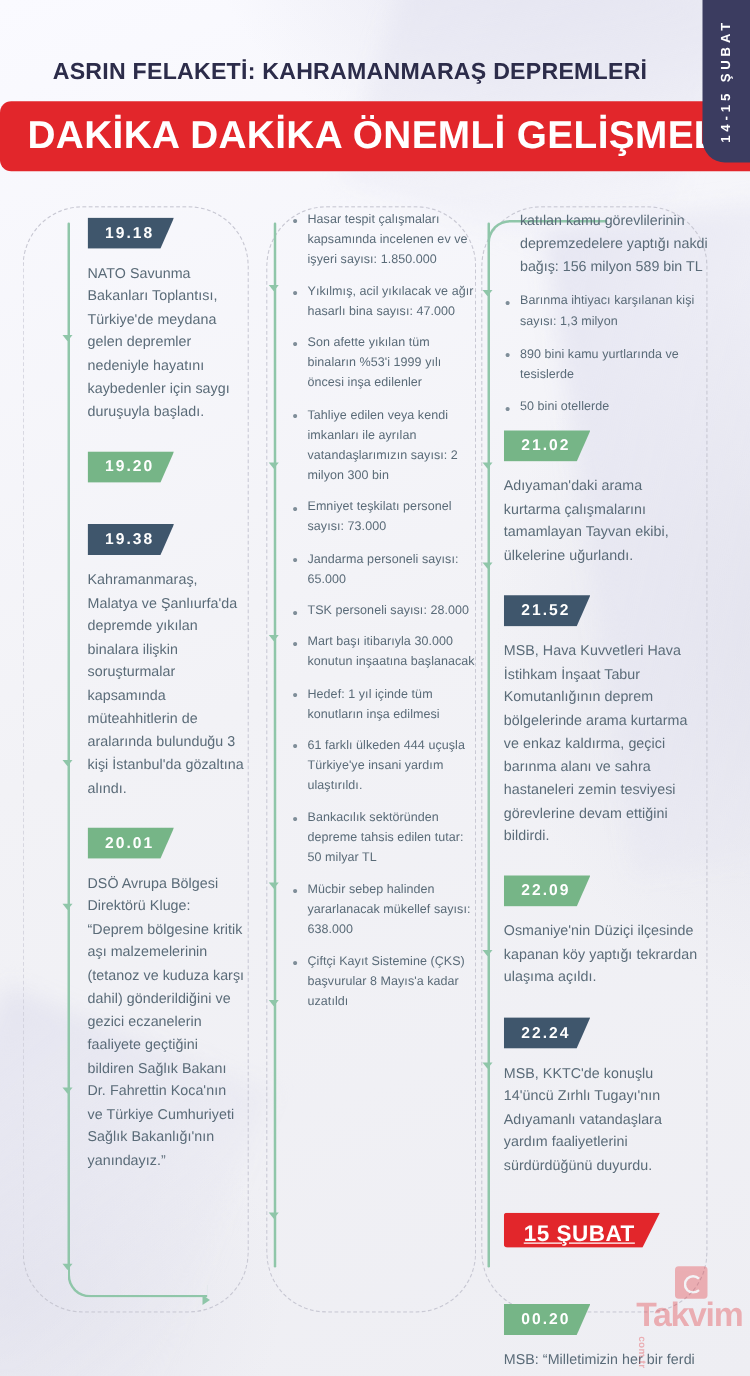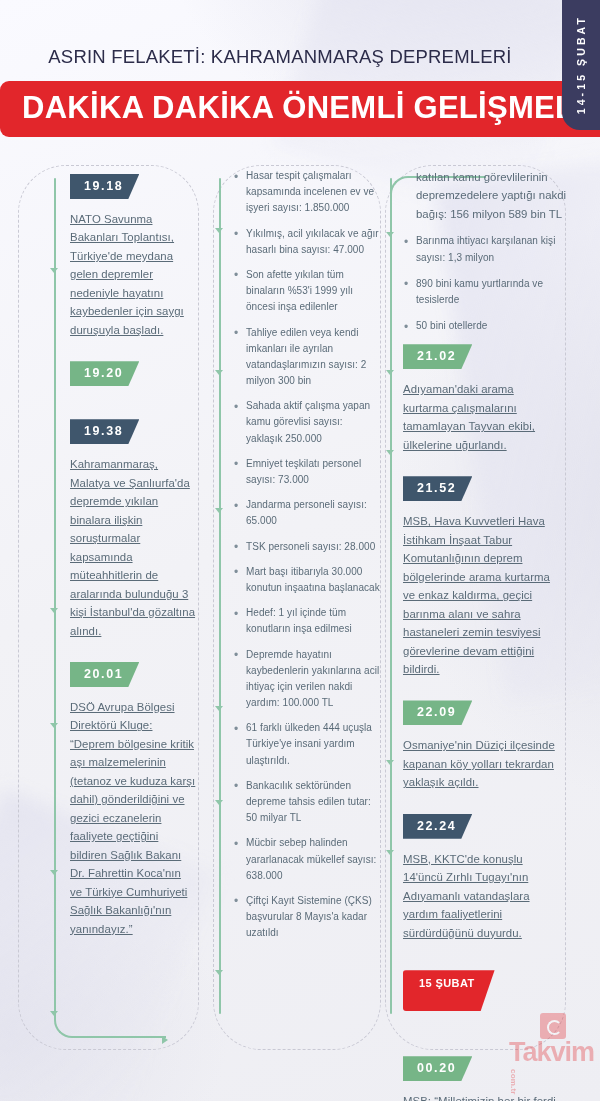--- a/index.html
+++ b/index.html
@@ -54,21 +54,21 @@
     writing-mode:vertical-rl;
     transform:rotate(180deg);
     white-space:nowrap;
   }
 
   
   .header { position:absolute; left:0; top:46px; width:560px; text-align:center; z-index:8; }
   .kicker {
     color:#2c2c4a;
     font-size:18.5px;
-    font-weight:400;
+    font-weight:700;
     letter-spacing:.2px;
     white-space:nowrap;
   }
   .banner {
     display:inline-block;
     margin-top:13px;
     background:#e2262b;
     color:#ffffff;
     font-size:31px;
     font-weight:700;
@@ -159,34 +159,34 @@
     font-weight:700;
     letter-spacing:1.6px;
     padding:5px 16px 6px 14px;
     margin-bottom:11px;
     clip-path:polygon(0 0, 100% 0, calc(100% - 11px) 100%, 0 100%);
   }
   .badge.navy { background:#3f566c; }
   .badge.green{ background:#76b587; }
   .badge.red  {
     background:#e2262b;
-    font-size:11px; letter-spacing:.4px;
-    padding:7px 20px 22px 16px;
+    font-size:18px; letter-spacing:.4px;
+    padding:7px 20px 0 16px;
     clip-path:polygon(0 0, 100% 0, calc(100% - 14px) 100%, 0 100%);
     border-radius:3px 0 0 3px;
+    text-decoration:underline;
   }
 
   
   .entry { margin-bottom:22px; }
   .body-text {
     color:#5a6b78;
     font-size:11.4px;
     line-height:1.62;
     letter-spacing:.05px;
-    text-decoration:underline;
   }
   .col.c1 .body-text { max-width:126px; }
   .col.c3 .body-text { max-width:156px; }
 
   ul.blist { list-style:none; margin:0; padding:0; }
   ul.blist li {
     position:relative;
     color:#5a6b78;
     font-size:10px;
     line-height:1.62;
@@ -319,27 +319,25 @@
       <div class="tick" style="left:9.5px; top:546px;"></div>
       <div class="tick" style="left:9.5px; top:640px;"></div>
       <div class="tick" style="left:9.5px; top:810px;"></div>
 
       <div class="col-inner">
         <ul class="blist tight">
           <li>Hasar tespit çalışmaları kapsamında incelenen ev ve işyeri sayısı: 1.850.000</li>
           <li>Yıkılmış, acil yıkılacak ve ağır hasarlı bina sayısı: 47.000</li>
           <li>Son afette yıkılan tüm binaların %53'i 1999 yılı öncesi inşa edilenler</li>
           <li>Tahliye edilen veya kendi imkanları ile ayrılan vatandaşlarımızın sayısı: 2 milyon 300 bin</li>
-          <li>Sahada aktif çalışma yapan kamu görevlisi sayısı: yaklaşık 250.000</li>
           <li>Emniyet teşkilatı personel sayısı: 73.000</li>
           <li>Jandarma personeli sayısı: 65.000</li>
           <li>TSK personeli sayısı: 28.000</li>
           <li>Mart başı itibarıyla 30.000 konutun inşaatına başlanacak</li>
           <li>Hedef: 1 yıl içinde tüm konutların inşa edilmesi</li>
-          <li>Depremde hayatını kaybedenlerin yakınlarına acil ihtiyaç için verilen nakdi yardım: 100.000 TL</li>
           <li>61 farklı ülkeden 444 uçuşla Türkiye'ye insani yardım ulaştırıldı.</li>
           <li>Bankacılık sektöründen depreme tahsis edilen tutar: 50 milyar TL</li>
           <li>Mücbir sebep halinden yararlanacak mükellef sayısı: 638.000</li>
           <li>Çiftçi Kayıt Sistemine (ÇKS) başvurular 8 Mayıs'a kadar uzatıldı</li>
 
         </ul>
       </div>
     </div>
 
     <div class="col c3">
@@ -367,21 +365,21 @@
           <div class="body-text">Adıyaman'daki arama kurtarma çalışmalarını tamamlayan Tayvan ekibi, ülkelerine uğurlandı.</div>
         </div>
 
         <div class="entry">
           <div class="badge navy">21.52</div>
           <div class="body-text">MSB, Hava Kuvvetleri Hava İstihkam İnşaat Tabur Komutanlığının deprem bölgelerinde arama kurtarma ve enkaz kaldırma, geçici barınma alanı ve sahra hastaneleri zemin tesviyesi görevlerine devam ettiğini bildirdi.</div>
         </div>
 
         <div class="entry">
           <div class="badge green">22.09</div>
-          <div class="body-text">Osmaniye'nin Düziçi ilçesinde kapanan köy yolları tekrardan yaklaşık açıldı.</div>
+          <div class="body-text">Osmaniye'nin Düziçi ilçesinde kapanan köy yaptığı tekrardan ulaşıma açıldı.</div>
         </div>
 
         <div class="entry">
           <div class="badge navy">22.24</div>
           <div class="body-text">MSB, KKTC'de konuşlu 14'üncü Zırhlı Tugayı'nın Adıyamanlı vatandaşlara yardım faaliyetlerini sürdürdüğünü duyurdu.</div>
         </div>
 
         <div class="entry" style="margin-top:28px; margin-bottom:34px;">
           <div class="badge red">15 ŞUBAT</div>
         </div>

